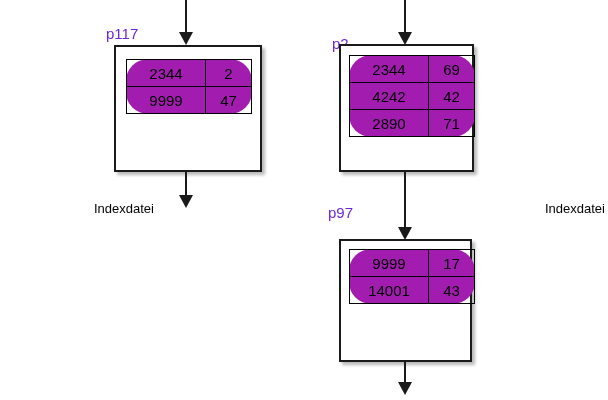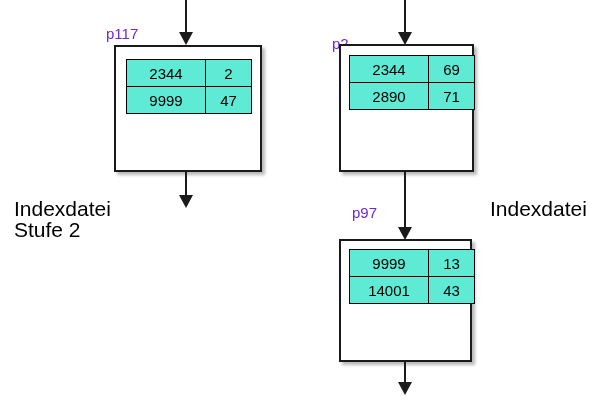--- a/index.html
+++ b/index.html
@@ -35,22 +35,23 @@
     line-height: 1;
     letter-spacing: 0px;
     color: #6d28d9;
     white-space: nowrap;
   }
 
   
   .index-table {
     position: absolute;
     border-collapse: collapse;
-    background: #5eead4;
+    background: #a21caf;
     table-layout: fixed;
+    border-radius: 22px;
   }
   .index-table td {
     border: 1px solid #000000;
     text-align: center;
     vertical-align: middle;
     font-size: 15px;
     color: #000000;
     padding: 0;
     height: 26px;
     font-family: "Liberation Sans", sans-serif;
@@ -78,22 +79,22 @@
     width: 0;
     height: 0;
     border-left: 7px solid transparent;
     border-right: 7px solid transparent;
     border-top: 13px solid #1a1a1a;
   }
 
   
   .caption {
     position: absolute;
-    text-align: left;
-    font-size: 21px;
+    text-align: right;
+    font-size: 13px;
     line-height: 21px;
     color: #000000;
     white-space: nowrap;
   }
 </style>
 </head>
 <body>
 
 <div id="canvas">
 
@@ -119,59 +120,62 @@
     </tbody>
   </table>
 
   <div class="arrow" style="left:179px; top:172px; width:14px; height:36px;">
     <div class="shaft" style="height:23px;"></div>
     <div class="head"></div>
   </div>
 
   <div class="caption" style="left:14px; top:198px; width:140px;">
     <div>Indexdatei</div>
-    <div>Stufe 2</div>
   </div>
 
   <div class="arrow" style="left:398px; top:0px; width:14px; height:45px;">
     <div class="shaft" style="height:32px;"></div>
     <div class="head"></div>
   </div>
 
   <div class="page-label" style="left:332px; top:36px;">p2</div>
 
   <div class="page-block" style="left:339px; top:44px; width:135px; height:128px;"></div>
 
   <table class="index-table" style="left:349px; top:55px;">
     <tbody>
       <tr>
         <td class="key-cell">2344</td>
         <td class="ptr-cell">69</td>
       </tr>
       <tr>
+        <td class="key-cell">4242</td>
+        <td class="ptr-cell">42</td>
+      </tr>
+      <tr>
         <td class="key-cell">2890</td>
         <td class="ptr-cell">71</td>
       </tr>
     </tbody>
   </table>
 
   <div class="arrow" style="left:398px; top:172px; width:14px; height:68px;">
     <div class="shaft" style="height:55px;"></div>
     <div class="head"></div>
   </div>
 
-  <div class="page-label" style="left:328px; top:205px;margin-left:24px;">p97</div>
+  <div class="page-label" style="left:328px; top:205px;">p97</div>
 
   <div class="page-block" style="left:339px; top:239px; width:133px; height:123px;"></div>
 
   <table class="index-table" style="left:349px; top:249px;">
     <tbody>
       <tr>
         <td class="key-cell">9999</td>
-        <td class="ptr-cell">13</td>
+        <td class="ptr-cell">17</td>
       </tr>
       <tr>
         <td class="key-cell">14001</td>
         <td class="ptr-cell">43</td>
       </tr>
     </tbody>
   </table>
 
   <div class="arrow" style="left:398px; top:362px; width:14px; height:33px;">
     <div class="shaft" style="height:20px;"></div>

